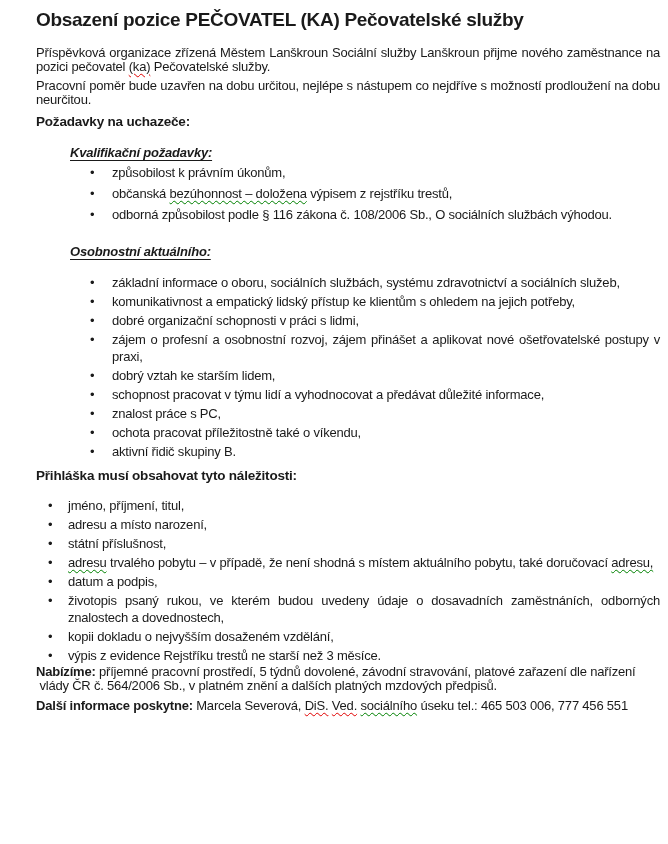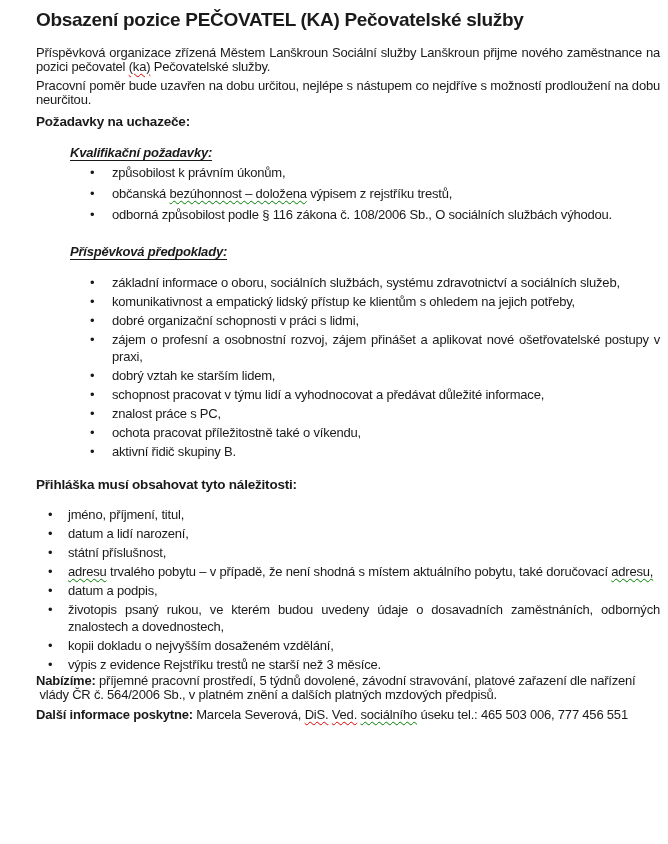--- a/index.html
+++ b/index.html
@@ -24,21 +24,21 @@
 
   p{margin:0;}
   .para{font-size:13px;line-height:14px;text-align:justify;}
   .para-intro{margin-top:14px;}
   .para-employment{margin-top:5px;}
 
   .heading{
     margin:0;font-size:13.5px;line-height:18px;font-weight:bold;
   }
   .heading-requirements{margin-top:6px;}
-  .heading-application{margin-top:15px;}
+  .heading-application{margin-top:6px;}
 
   .subheading{
     margin:13px 0 0 34px;font-size:13px;line-height:18px;
     font-weight:bold;font-style:italic;text-decoration:underline;
     text-underline-offset:3px;
   }
   .subheading.mt-lg{margin-top:18px;}
 
   ul.list{margin:0;padding:0;list-style:none;}
   ul.indent-deep{padding-left:76px;}
@@ -85,39 +85,39 @@
   <h2 class="heading heading-requirements">Požadavky na uchazeče:</h2>
 
   <h3 class="subheading">Kvalifikační požadavky:</h3>
 
   <ul class="list indent-deep qual">
       <li><span>způsobilost k právním úkonům,</span></li>
       <li><span>občanská </span><span class="sq-green">bezúhonnost – doložena</span><span> výpisem z rejstříku trestů,</span></li>
       <li><span>odborná způsobilost podle § 116 zákona č. 108/2006 Sb., O sociálních službách výhodou.</span></li>
     </ul>
 
-  <h3 class="subheading mt-lg">Příspěvková předpoklady:</h3>
+  <h3 class="subheading mt-lg">Osobnostní aktuálního:</h3>
 
   <ul class="list indent-deep pers">
       <li><span>základní informace o oboru, sociálních službách, systému zdravotnictví a sociálních služeb,</span></li>
       <li><span>komunikativnost a empatický lidský přístup ke klientům s ohledem na jejich potřeby,</span></li>
       <li><span>dobré organizační schopnosti v práci s lidmi,</span></li>
       <li><span>zájem o profesní a osobnostní rozvoj, zájem přinášet a aplikovat nové ošetřovatelské postupy v praxi,</span></li>
       <li><span>dobrý vztah ke starším lidem,</span></li>
       <li><span>schopnost pracovat v týmu lidí a vyhodnocovat a předávat důležité informace,</span></li>
       <li><span>znalost práce s PC,</span></li>
       <li><span>ochota pracovat příležitostně také o víkendu,</span></li>
       <li><span>aktivní řidič skupiny B.</span></li>
     </ul>
 
   <h2 class="heading heading-application">Přihláška musí obsahovat tyto náležitosti:</h2>
 
   <ul class="list indent-shallow app">
       <li><span>jméno, příjmení, titul,</span></li>
-      <li><span>datum a lidí narození,</span></li>
+      <li><span>adresu a místo narození,</span></li>
       <li><span>státní příslušnost,</span></li>
       <li><span class="sq-green">adresu</span><span> trvalého pobytu – v případě, že není shodná s místem aktuálního pobytu, také doručovací </span><span class="sq-green">adresu,</span></li>
       <li><span>datum a podpis,</span></li>
       <li><span>životopis psaný rukou, ve kterém budou uvedeny údaje o dosavadních zaměstnáních, odborných znalostech a dovednostech,</span></li>
       <li><span>kopii dokladu o nejvyšším dosaženém vzdělání,</span></li>
       <li><span>výpis z evidence Rejstříku trestů ne starší než 3 měsíce.</span></li>
     </ul>
 
   <p class="para para-offer"><span class="b">Nabízíme:</span><span> příjemné pracovní prostředí, 5 týdnů dovolené, závodní stravování, platové zařazení dle nařízení
  vlády ČR č. 564/2006 Sb., v platném znění a dalších platných mzdových předpisů.</span></p>

